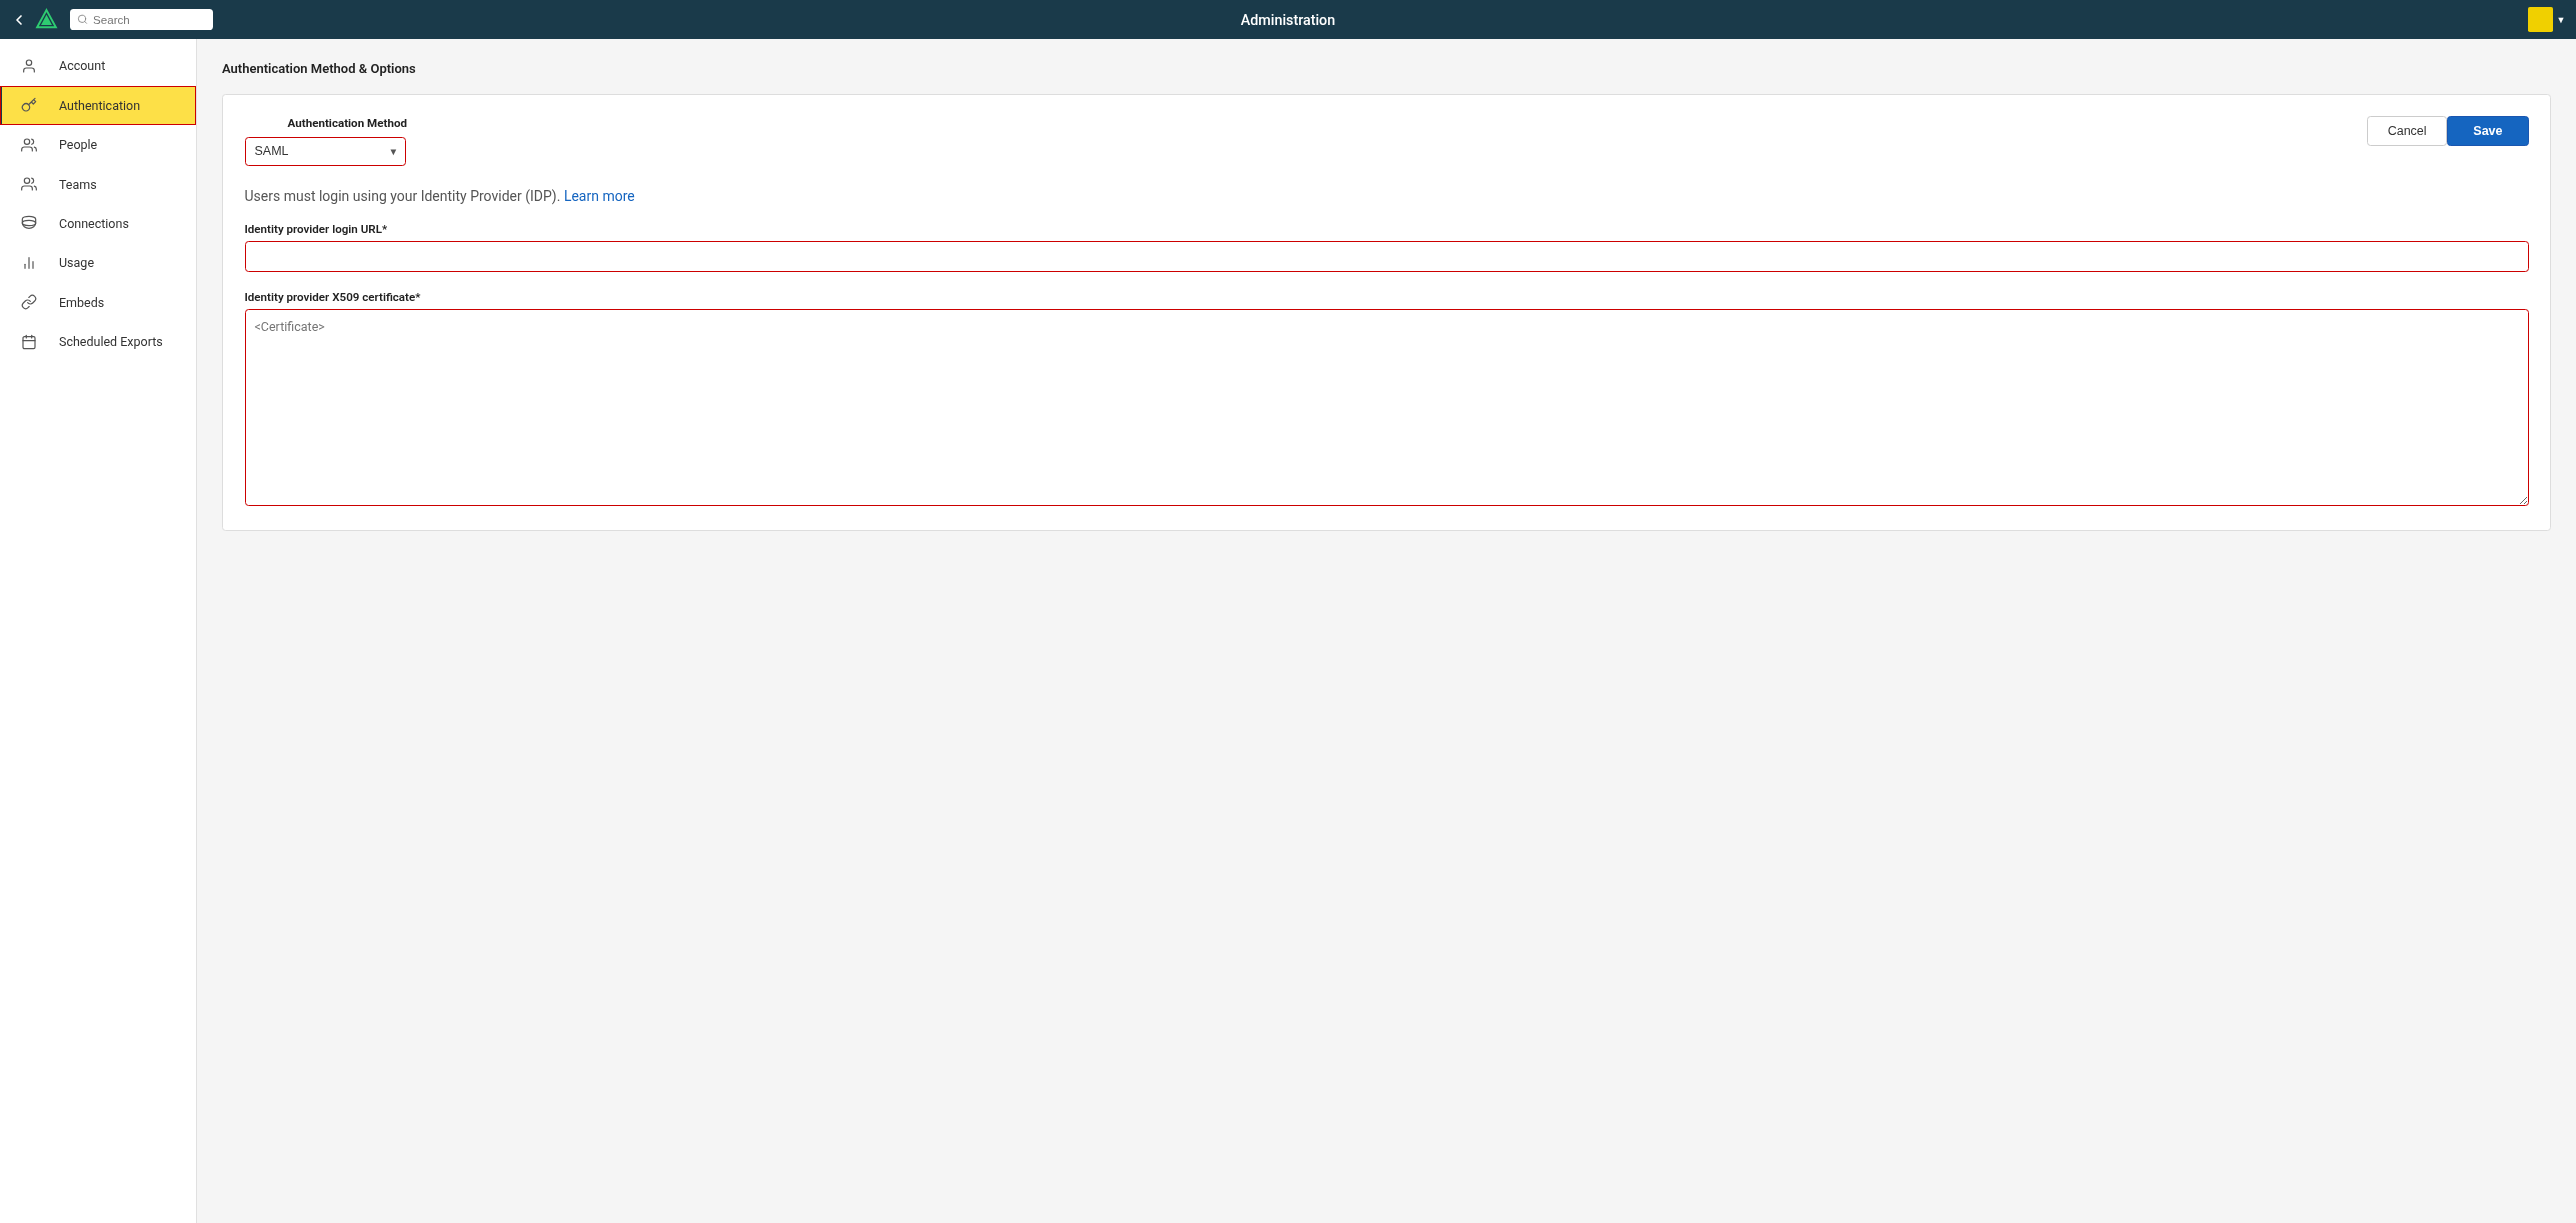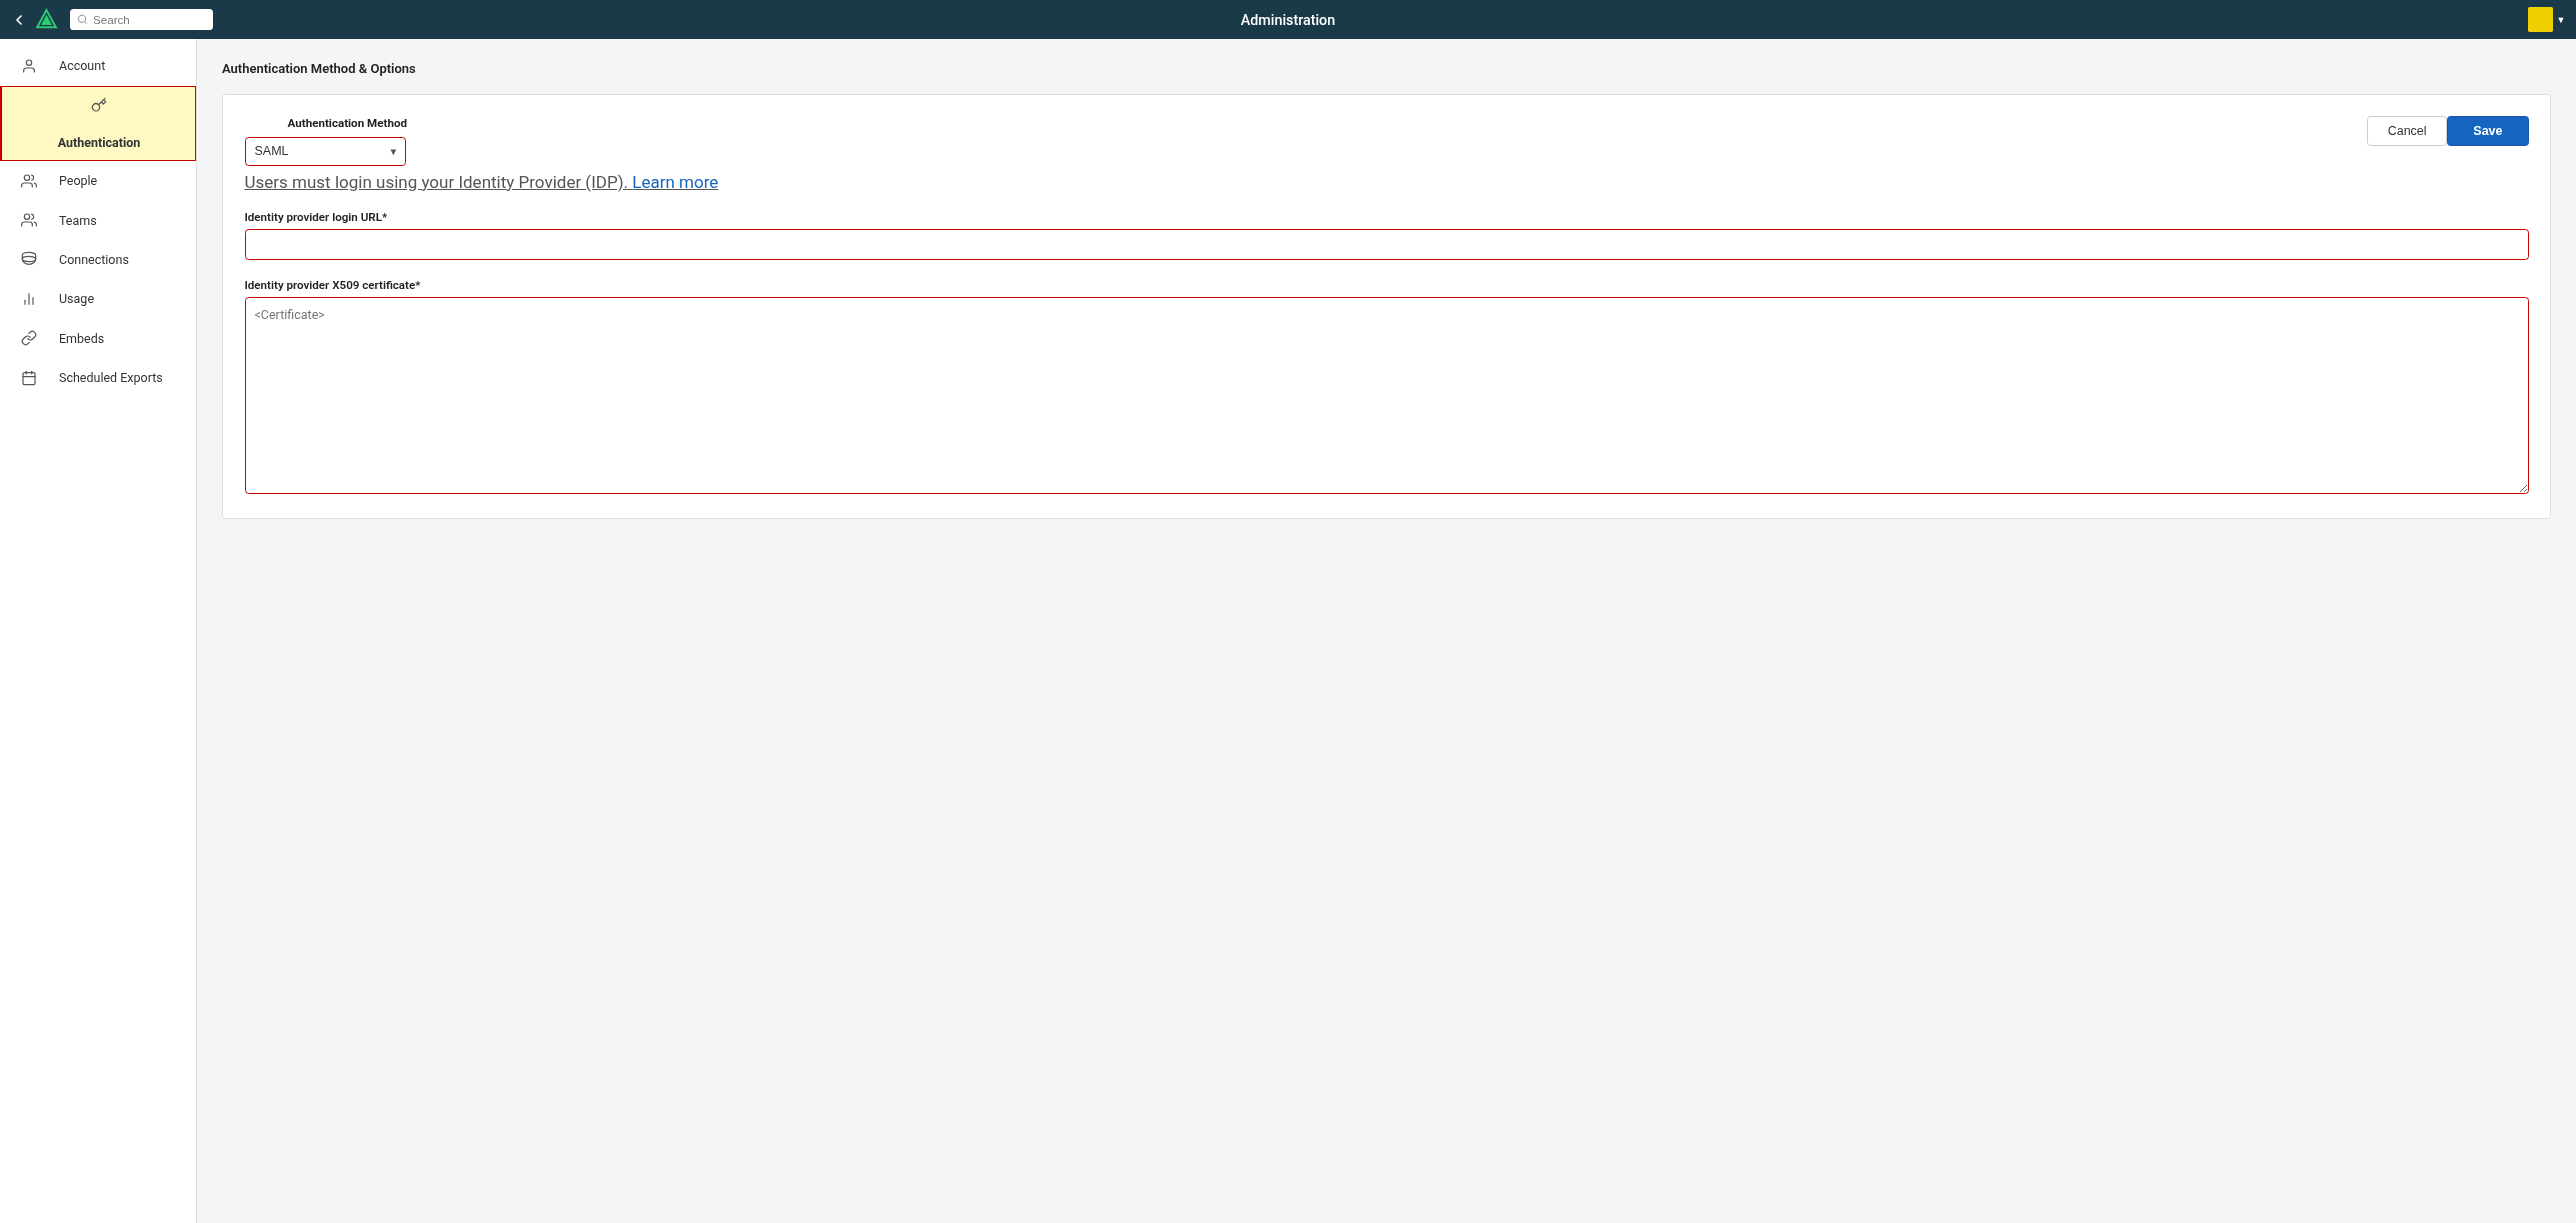--- a/index.html
+++ b/index.html
@@ -94,26 +94,25 @@
       display: flex;
       align-items: center;
       padding: 10.7px 18px;
       cursor: pointer;
       color: #333;
       font-size: 12.5px;
       gap: 21px;
       border-left: 2.7px solid transparent;
     }
     .sidebar-item.active {
-      background: #fef9c3;
+      background: #fde047;
       border-left: 2.7px solid #1a3a4a;
-      font-weight: 700;
+      font-weight: 400;
       outline: 1.8px solid #cc0000;
       outline-offset: -1.8px;
-      flex-direction: column;
     }
     .sidebar-icon {
       width: 18px;
       height: 18px;
       display: flex;
       align-items: center;
       justify-content: center;
       color: #555;
       flex-shrink: 0;
     }
@@ -179,24 +178,23 @@
       position: absolute;
       right: 7.2px;
       top: 50%;
       transform: translateY(-50%);
       pointer-events: none;
       color: #555;
       font-size: 9.8px;
     }
 
     .help-text {
-      font-size: 17px;
+      font-size: 14px;
       color: #555;
-      margin-top: 6px;
-      text-decoration: underline;
+      margin-top: 22px;
     }
     .help-text a {
       color: #1565c0;
       text-decoration: none;
     }
 
     .btn-row {
       display: flex;
       align-items: center;
     }

